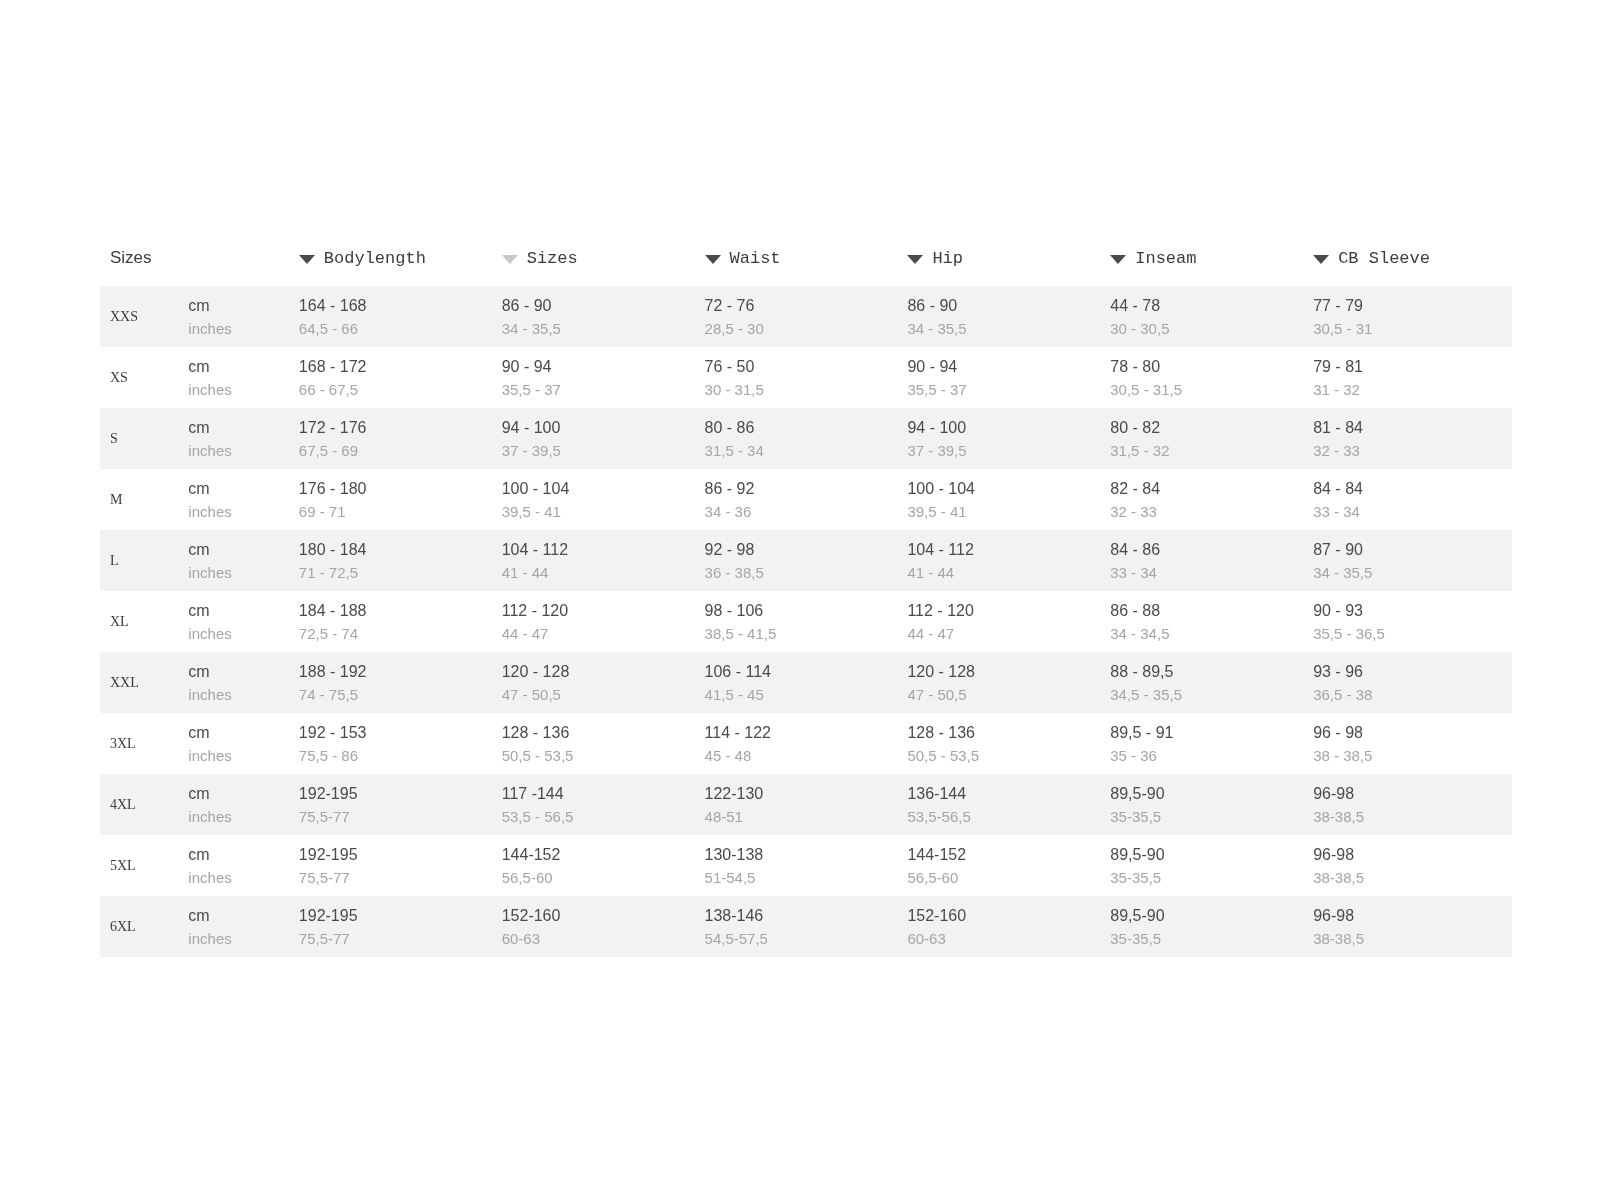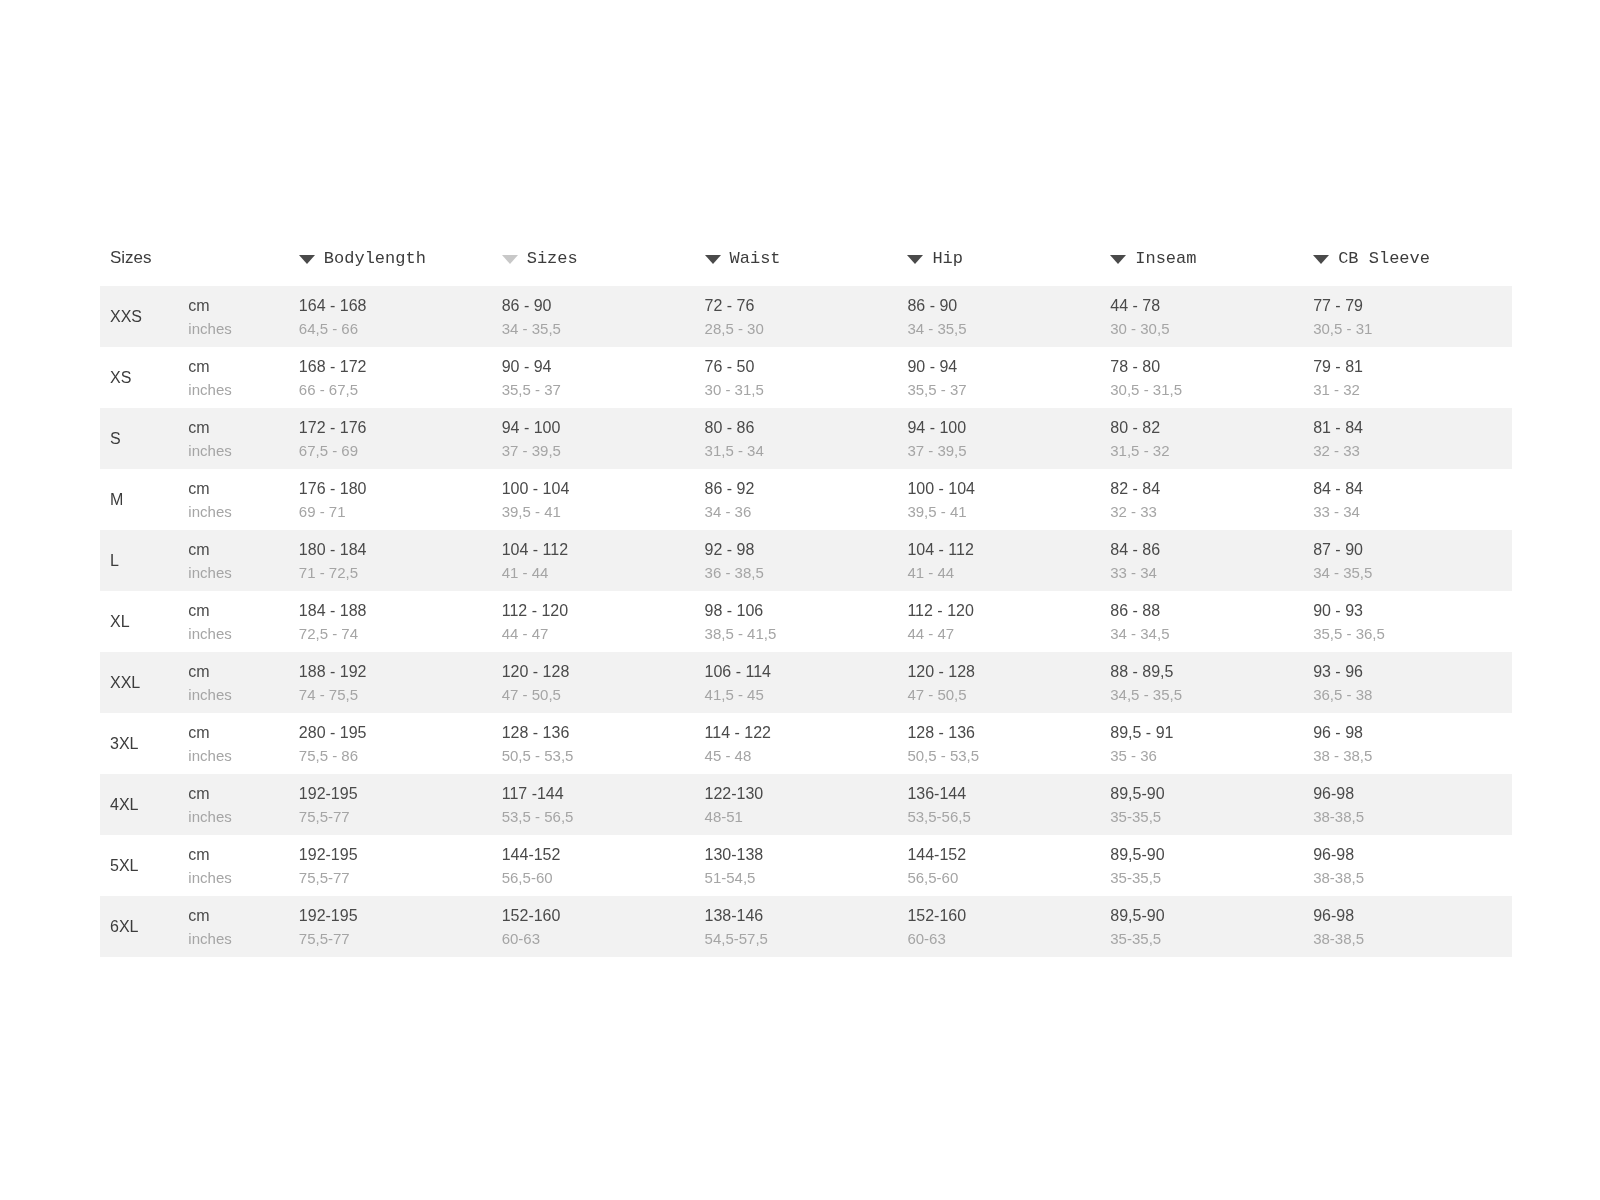--- a/index.html
+++ b/index.html
@@ -75,23 +75,24 @@
     height: 61px;
   }
   tbody tr.shade td {
     background: #f2f2f2;
   }
   tbody td {
     vertical-align: middle;
     padding: 0;
   }
   td.size {
-    font-size: 16px;
+    font-size: 14px;
     color: #3c3c3c;
     padding-left: 10px;
+    font-family: Liberation Serif, serif;
   }
   .unit-stack, .val-stack {
     display: block;
     line-height: 1.0;
   }
   .unit-cm, .val-cm {
     font-size: 16px;
     color: #4a4a4a;
     display: block;
     padding-bottom: 7px;
@@ -503,21 +504,21 @@
         <tr>
           <td class="size">3XL</td>
           <td class="unit">
             <span class="unit-stack">
               <span class="unit-cm">cm</span>
               <span class="unit-in">inches</span>
             </span>
           </td>
           <td class="val">
             <span class="val-stack">
-              <span class="val-cm">280 - 195</span>
+              <span class="val-cm">192 - 153</span>
               <span class="val-in">75,5 - 86</span>
             </span>
           </td>
           <td class="val">
             <span class="val-stack">
               <span class="val-cm">128 - 136</span>
               <span class="val-in">50,5 - 53,5</span>
             </span>
           </td>
           <td class="val">

